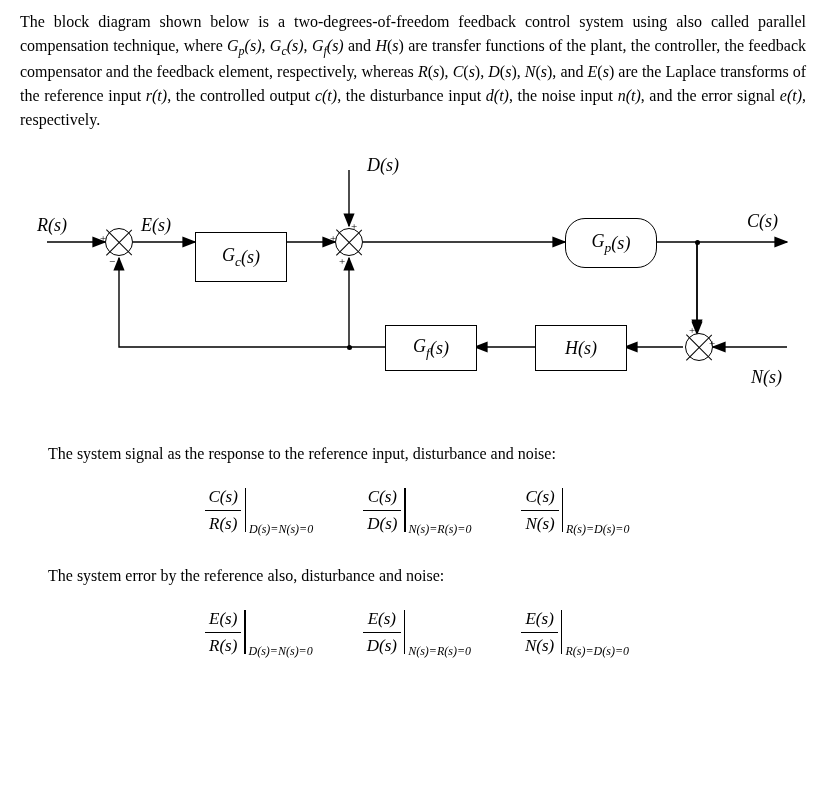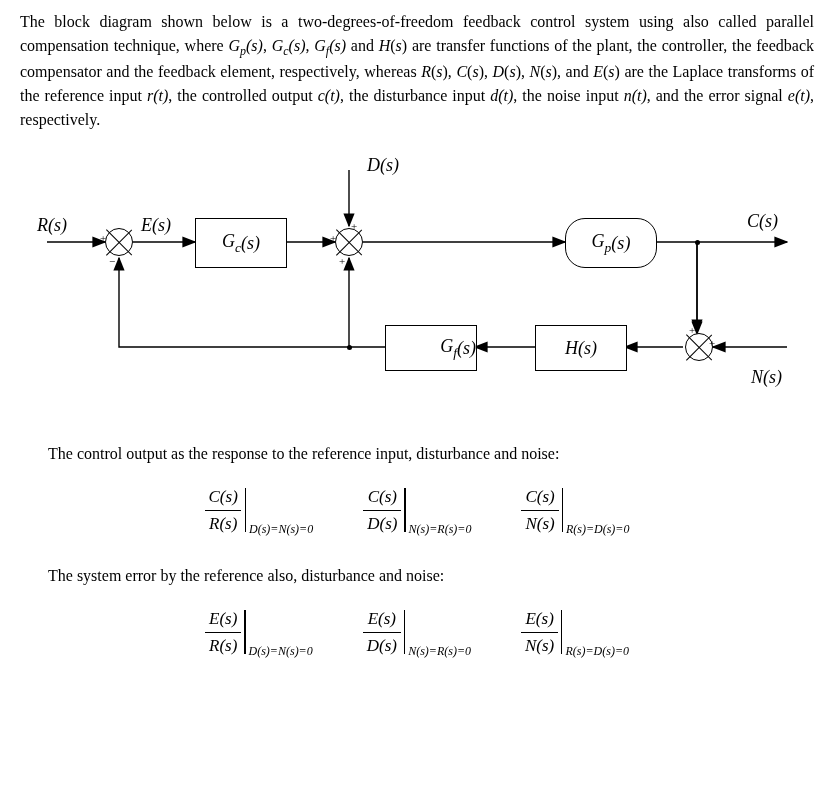--- a/index.html
+++ b/index.html
@@ -4,21 +4,21 @@
 <style>
   body {
     font-family: "Times New Roman", Times, serif;
     font-size: 16px;
     color: #000;
     margin: 0;
     padding: 10px 20px;
     width: 794px;
     line-height: 1.5;
   }
-  p { margin: 0 0 8px 0; text-align: justify; }
+  p { margin: 0 8px 8px 0; text-align: justify; }
   .ital { font-style: italic; }
   sub { font-size: 0.75em; }
   .diagram {
     position: relative;
     width: 760px;
     height: 260px;
     margin: 20px auto 30px auto;
   }
   .blk {
     position: absolute;
@@ -167,31 +167,31 @@
 
   <div class="sum" style="left:298px;top:76px;"></div>
   <div class="sign" style="left:293px;top:78px;">+</div>
   <div class="sign" style="left:314px;top:66px;">+</div>
   <div class="sign" style="left:302px;top:101px;">+</div>
 
   <div class="sum" style="left:648px;top:181px;"></div>
   <div class="sign" style="left:672px;top:183px;">+</div>
   <div class="sign" style="left:652px;top:170px;">+</div>
 
-  <div class="blk" style="left:158px;top:66px;width:90px;height:48px;"><span>G<sub>c</sub></span>(<span>s</span>)</div>
+  <div class="blk" style="left:158px;top:80px;width:90px;height:48px;"><span>G<sub>c</sub></span>(<span>s</span>)</div>
   <div class="blk" style="left:528px;top:66px;width:90px;height:48px;border-radius:20px;"><span>G<sub>p</sub></span>(<span>s</span>)</div>
   <div class="blk" style="left:498px;top:173px;width:90px;height:44px;"><span>H</span>(<span>s</span>)</div>
-  <div class="blk" style="left:348px;top:173px;width:90px;height:44px;justify-content:flex-end;"><span>G<sub>f</sub></span>(<span>s</span>)</div>
+  <div class="blk" style="left:348px;top:173px;width:90px;height:44px;"><span>G<sub>f</sub></span>(<span>s</span>)</div>
 
   <div class="node" style="left:658px;top:88px;"></div>
   <div class="node" style="left:310px;top:193px;"></div>
 </div>
 
 <div class="indent">
-  <p>The control output as the response to the reference input, disturbance and noise:</p>
+  <p>The system signal as the response to the reference input, disturbance and noise:</p>
 </div>
 
 <div class="tfrow">
   <div class="tf">
     <span class="frac">
         <span class="num"><span>C(s)</span></span>
         <span class="den"><span>R(s)</span></span>
       </span>
     <span class="bigbar"></span>
     <span class="cond">D(s)=N(s)=0</span>

